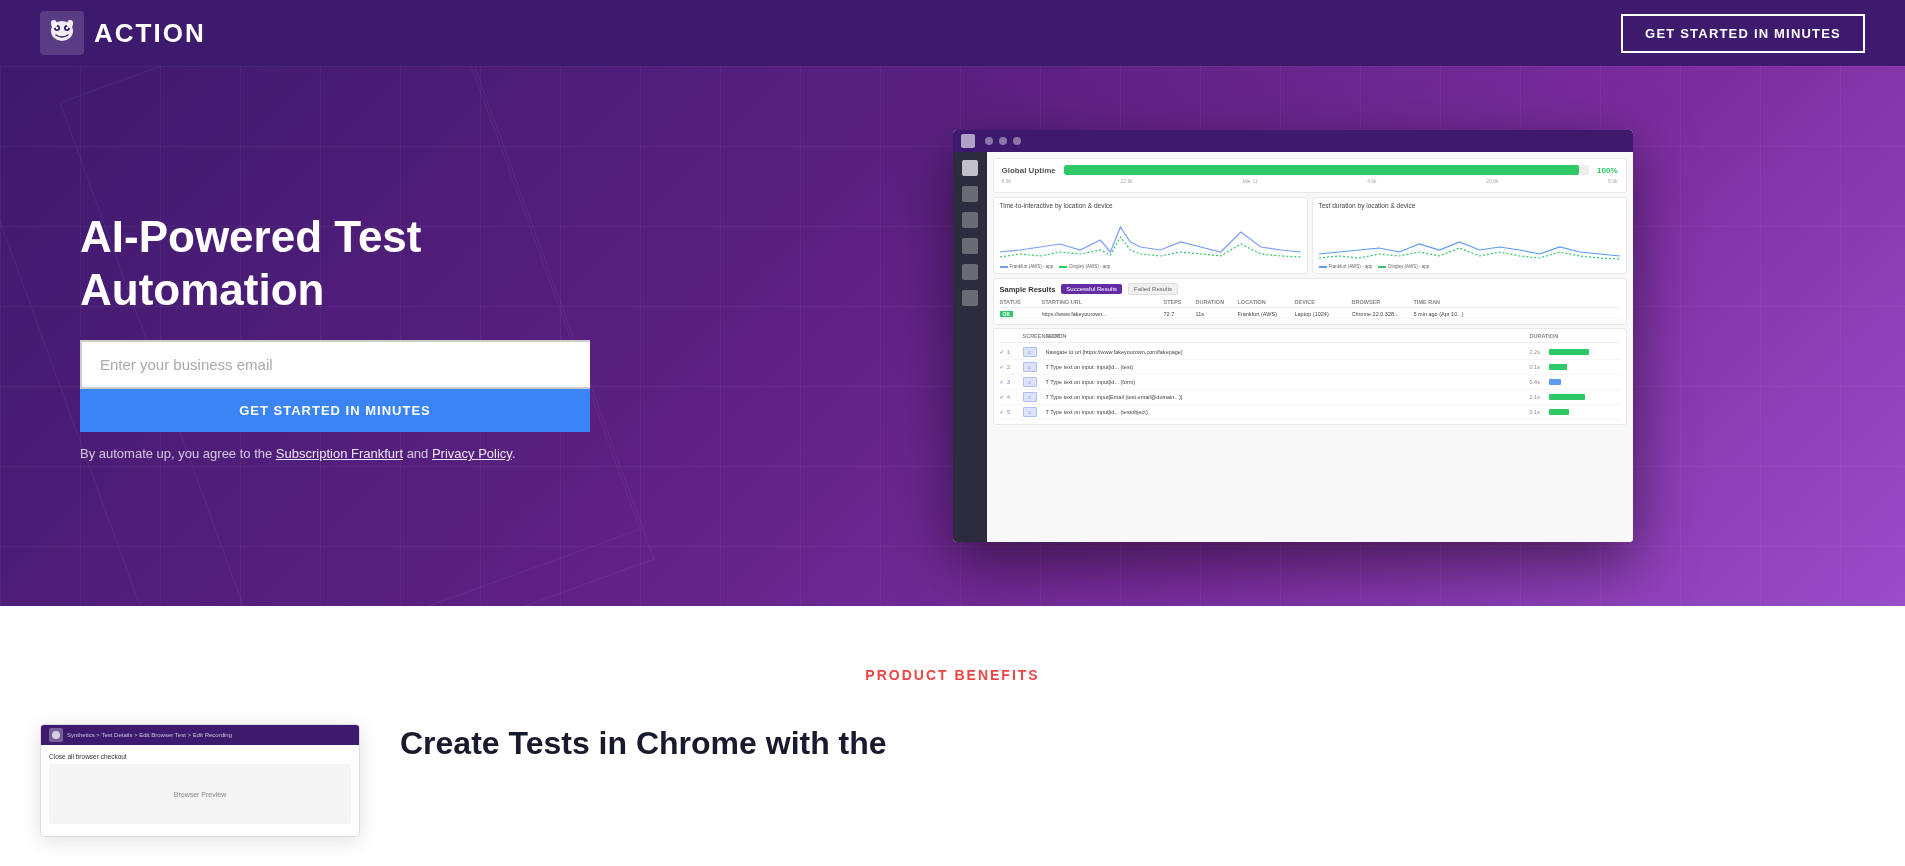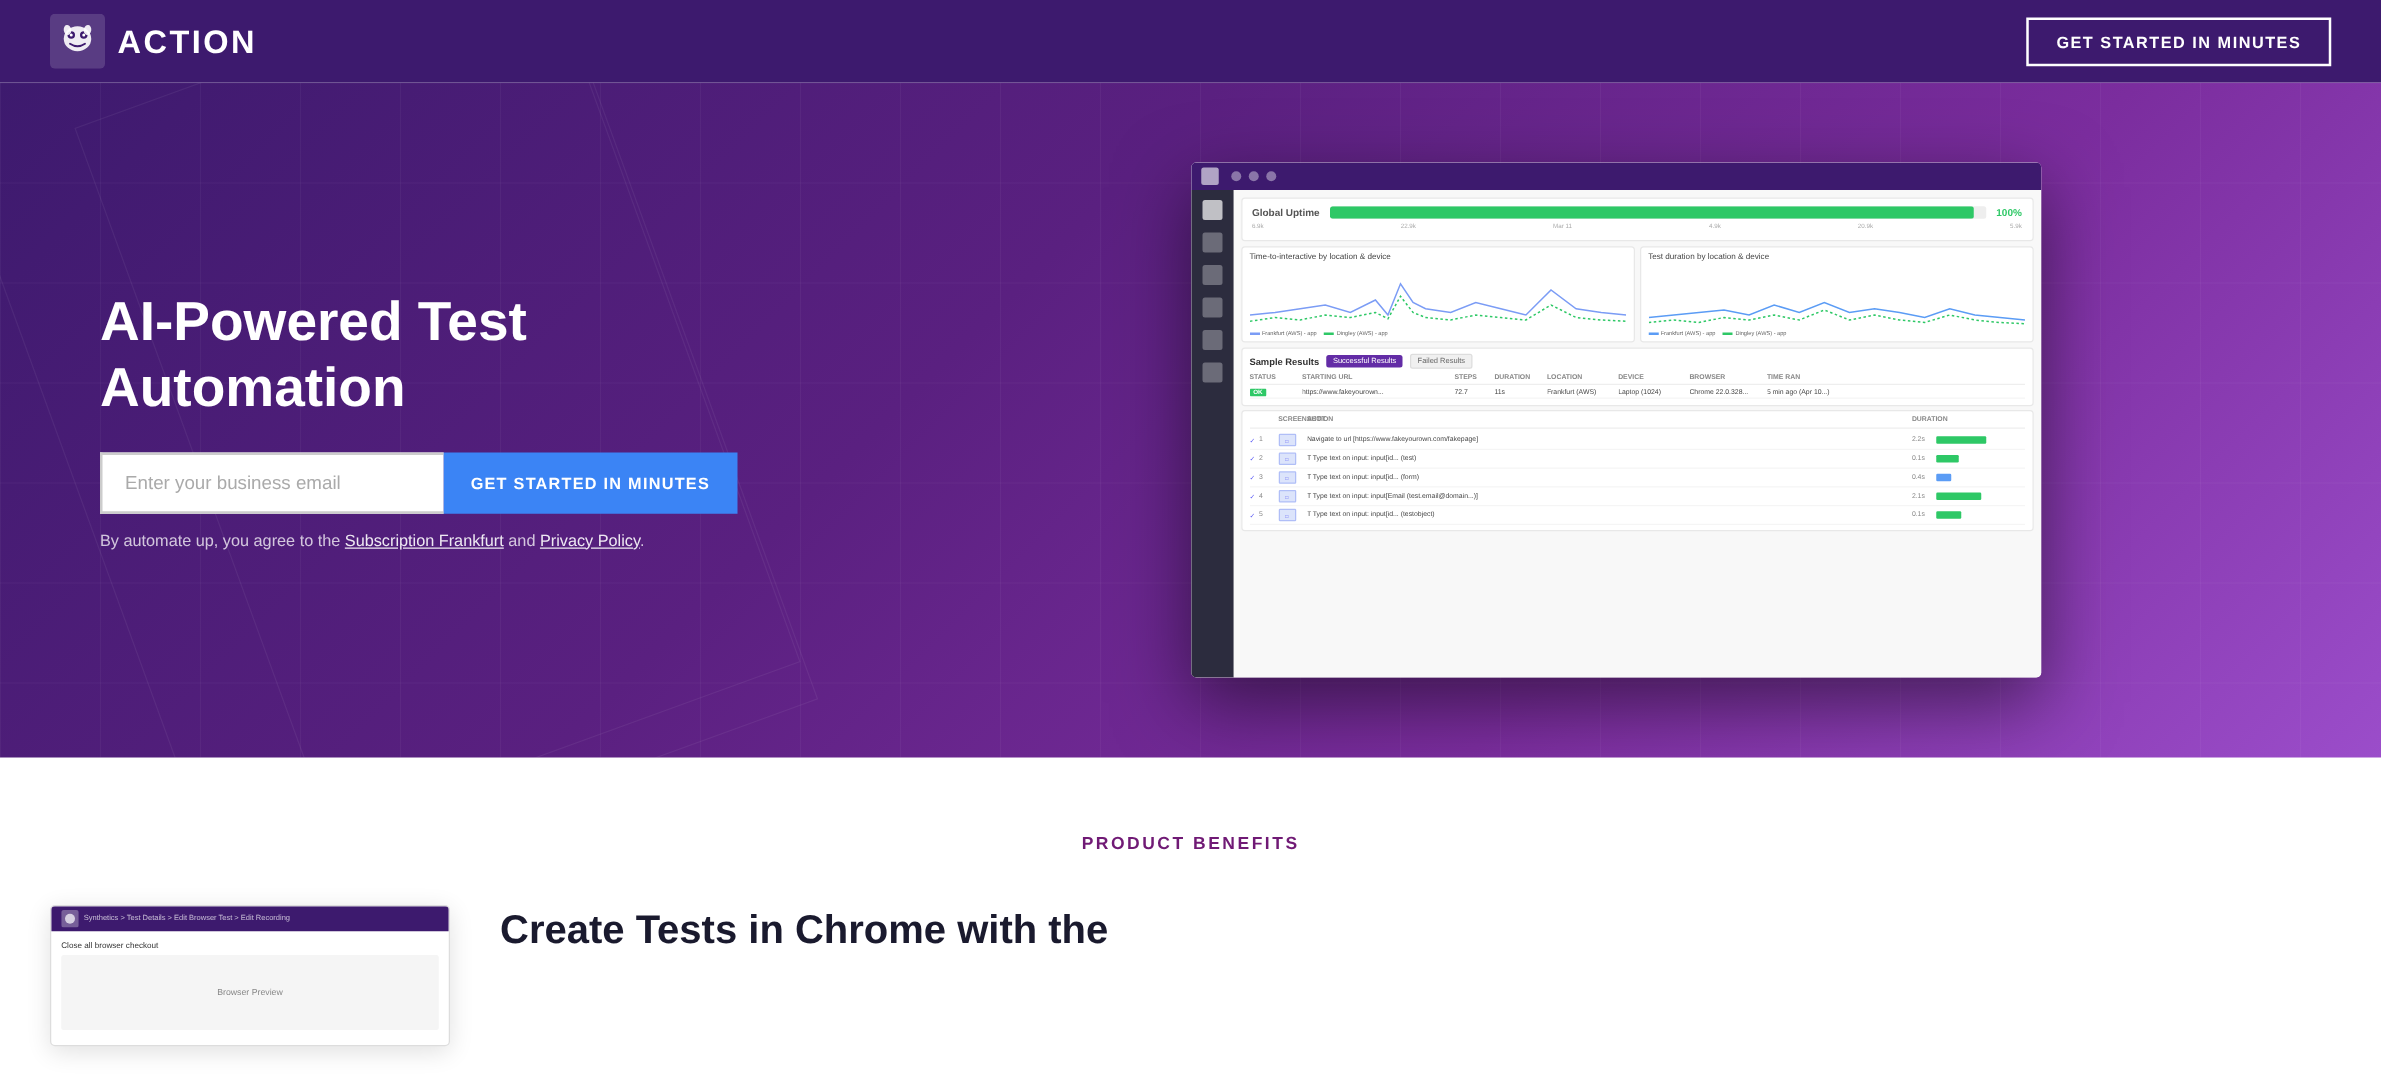--- a/index.html
+++ b/index.html
@@ -105,20 +105,21 @@
       font-size: 16px;
       line-height: 1.65;
       margin-bottom: 40px;
       max-width: 510px;
     }
     .email-form {
       display: flex;
       gap: 0;
       margin-bottom: 14px;
       max-width: 510px;
+      flex-direction: column;
     }
     .email-input {
       flex: 1;
       padding: 14px 18px;
       font-size: 15px;
       border: 2px solid #ccc;
       border-right: none;
       outline: none;
       color: #444;
       background: #fff;
@@ -366,21 +367,21 @@
       padding: 60px 0 40px 0;
     }
     .benefits-title-wrap {
       text-align: center;
       margin-bottom: 40px;
     }
     .benefits-title {
       font-size: 14px;
       font-weight: 700;
       letter-spacing: 2px;
-      color: #701a75;
+      color: #ef4444;
       text-transform: uppercase;
     }
     .benefits-content {
       display: flex;
       gap: 40px;
       padding: 0 40px;
       align-items: flex-start;
     }
     .benefits-screenshot-mini {
       width: 320px;

